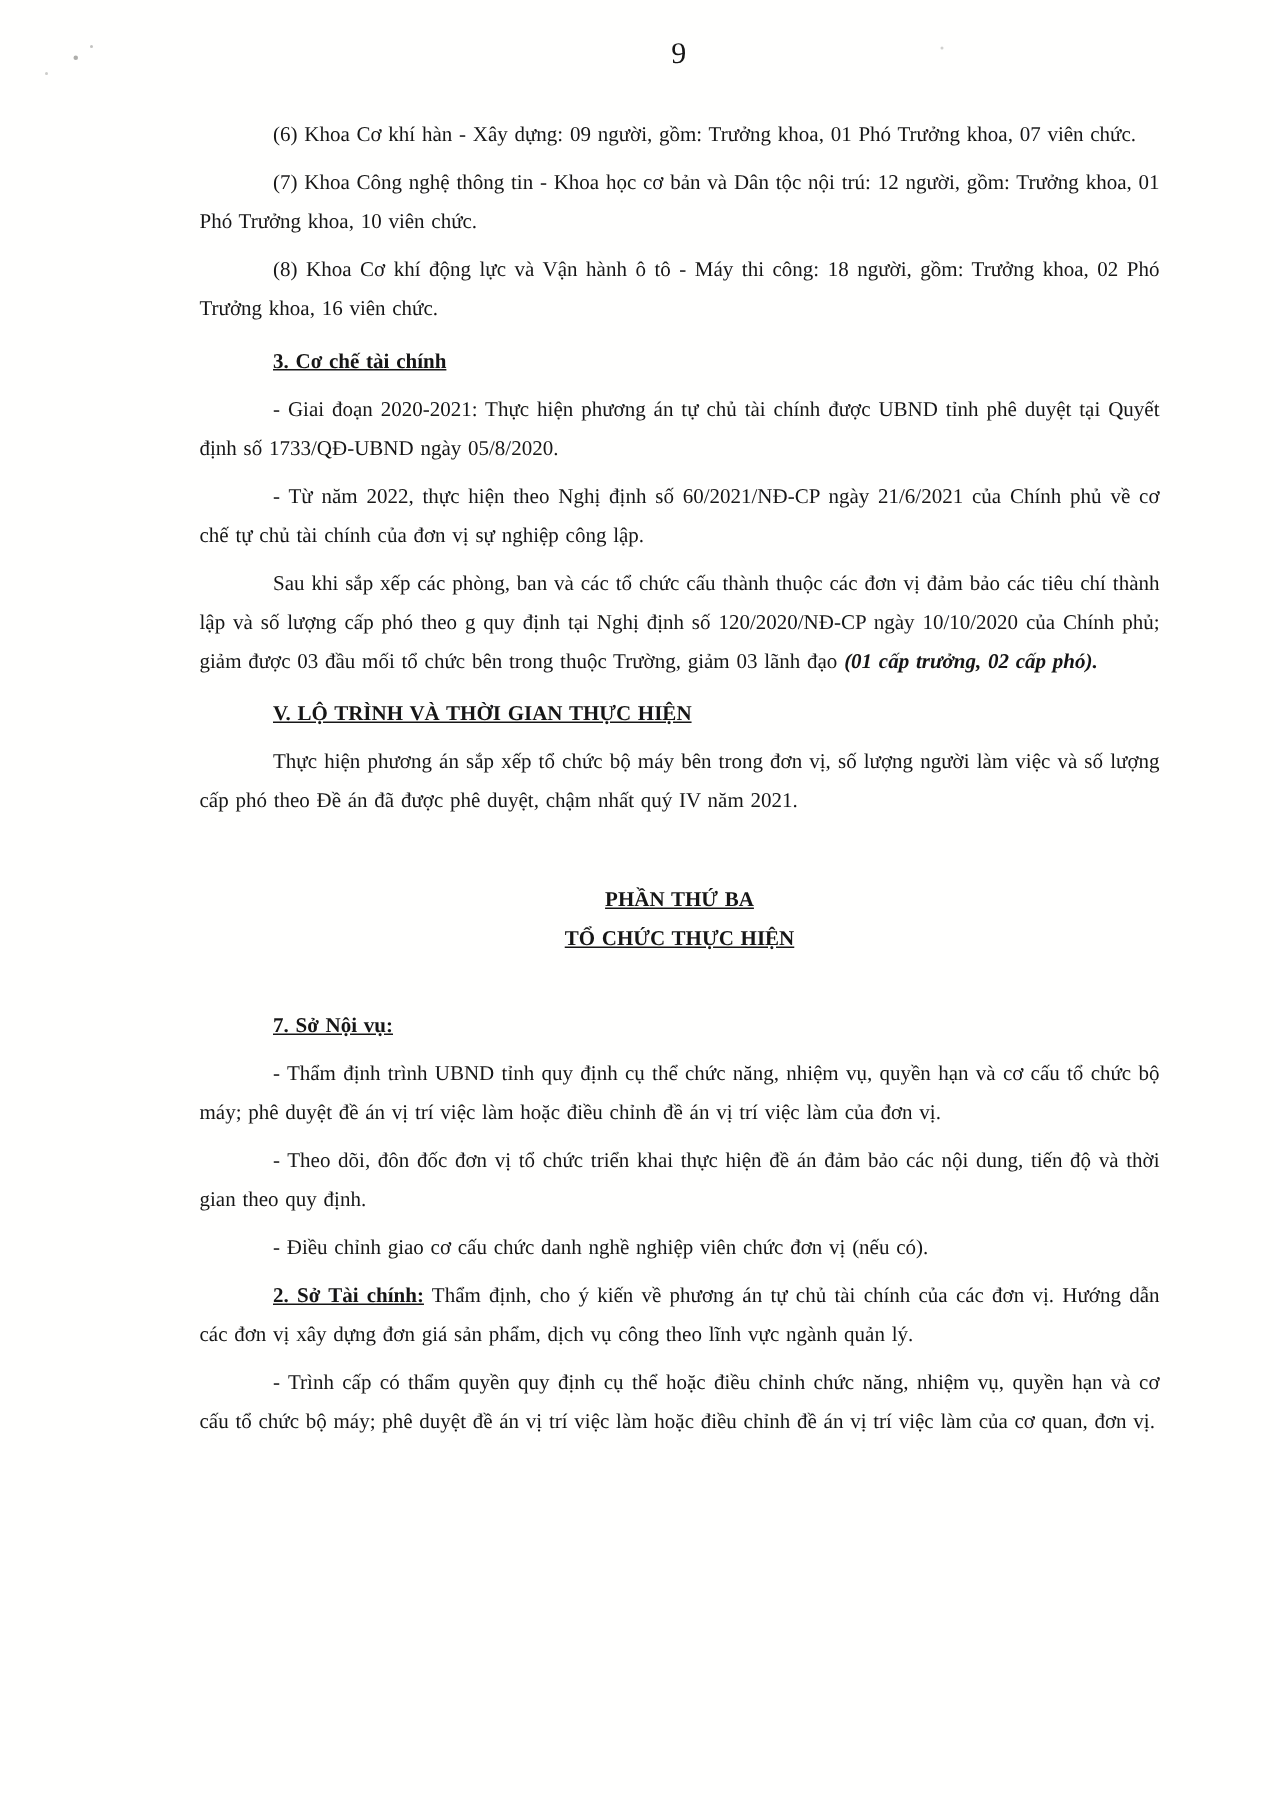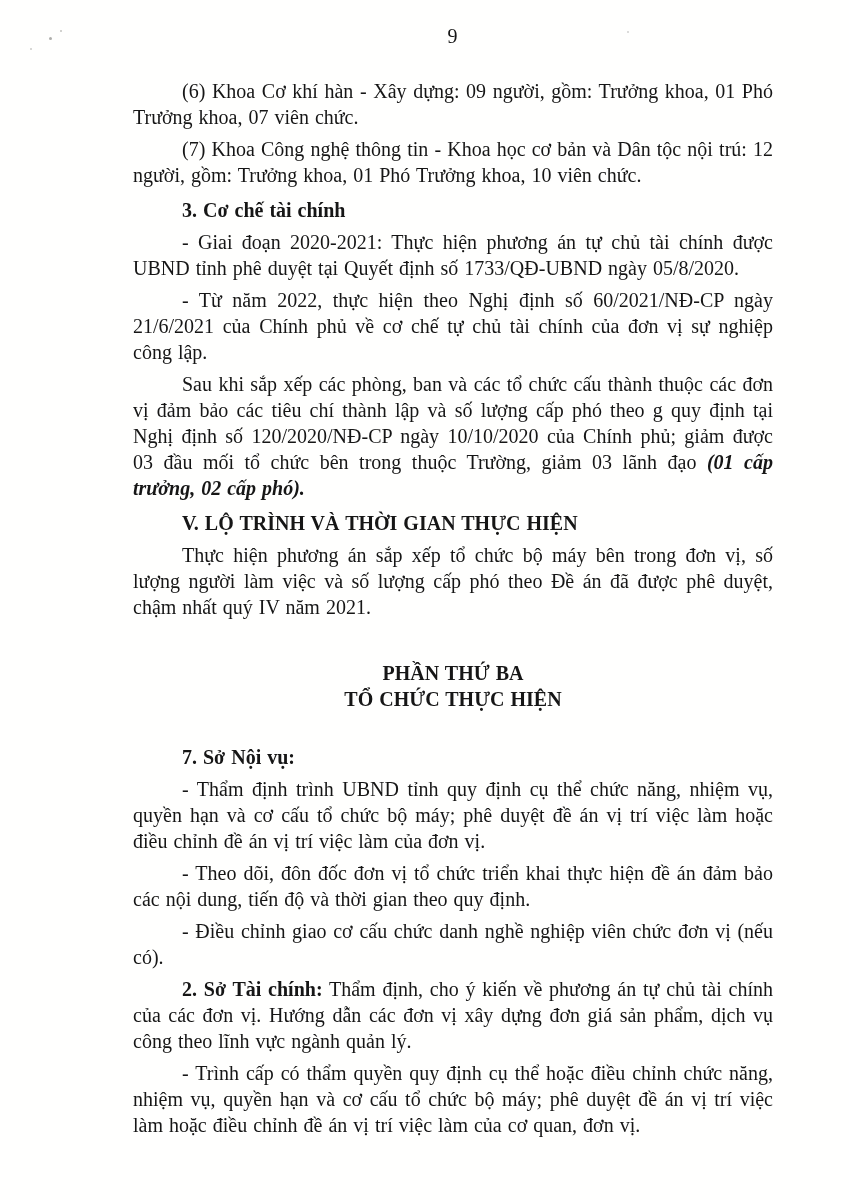--- a/index.html
+++ b/index.html
@@ -28,36 +28,36 @@
     line-height: 24px;
   }
   #doc-blocks {
     position: absolute;
     top: 72px;
     left: 133px;
     width: 640px;
   }
   .blk {
     margin: 0;
-    font-size: 20px;
+    font-size: 14px;
     line-height: 26px;
     text-align: justify;
     text-indent: 49px;
     word-spacing: 1px;
   }
   .blk.body { margin-top: 6px; }
   .blk.heading { margin-top: 9px; font-weight: bold; }
   .blk.part-title {
     margin-top: 40px;
     text-align: center;
     text-indent: 0;
     font-weight: bold;
   }
   .blk.part-title + .blk.part-title { margin-top: 0; margin-bottom: 32px; text-align: center; }
-  .b { font-weight: bold; }
+  .b { font-weight: bold; text-decoration: underline; }
   .i { font-style: italic; font-weight: bold; }
   .speck {
     position: absolute;
     background: #9a9a96;
     border-radius: 50%;
   }
 </style>
 </head>
 <body>
 
@@ -66,20 +66,21 @@
   <div class="speck" style="left:49px; top:37px; width:3px; height:3px; opacity:.8;"></div>
   <div class="speck" style="left:60px; top:30px; width:2px; height:2px; opacity:.6;"></div>
   <div class="speck" style="left:30px; top:48px; width:2px; height:2px; opacity:.5;"></div>
   <div class="speck" style="left:627px; top:31px; width:2px; height:2px; opacity:.45;"></div>
 
   <div id="page-number">9</div>
 
   <div id="doc-blocks">
       <p class="blk body"><span class="">(6) Khoa Cơ khí hàn - Xây dựng: 09 người, gồm: Trưởng khoa, 01 Phó Trưởng khoa, 07 viên chức.</span></p>
       <p class="blk body"><span class="">(7) Khoa Công nghệ thông tin - Khoa học cơ bản và Dân tộc nội trú: 12 người, gồm: Trưởng khoa, 01 Phó Trưởng khoa, 10 viên chức.</span></p>
+      <p class="blk body"><span class="">(8) Khoa Cơ khí động lực và Vận hành ô tô - Máy thi công: 18 người, gồm: Trưởng khoa, 02 Phó Trưởng khoa, 16 viên chức.</span></p>
       <p class="blk heading"><span class="b ">3. Cơ chế tài chính</span></p>
       <p class="blk body"><span class="">- Giai đoạn 2020-2021: Thực hiện phương án tự chủ tài chính được UBND tỉnh phê duyệt tại Quyết định số 1733/QĐ-UBND ngày 05/8/2020.</span></p>
       <p class="blk body"><span class="">- Từ năm 2022, thực hiện theo Nghị định số 60/2021/NĐ-CP ngày 21/6/2021 của Chính phủ về cơ chế tự chủ tài chính của đơn vị sự nghiệp công lập.</span></p>
       <p class="blk body"><span class="">Sau khi sắp xếp các phòng, ban và các tổ chức cấu thành thuộc các đơn vị đảm bảo các tiêu chí thành lập và số lượng cấp phó theo g quy định tại Nghị định số 120/2020/NĐ-CP ngày 10/10/2020 của Chính phủ; giảm được 03 đầu mối tổ chức bên trong thuộc Trường, giảm 03 lãnh đạo </span><span class="i">(01 cấp trưởng, 02 cấp phó).</span></p>
       <p class="blk heading"><span class="b ">V. LỘ TRÌNH VÀ THỜI GIAN THỰC HIỆN</span></p>
       <p class="blk body"><span class="">Thực hiện phương án sắp xếp tổ chức bộ máy bên trong đơn vị, số lượng người làm việc và số lượng cấp phó theo Đề án đã được phê duyệt, chậm nhất quý IV năm 2021.</span></p>
       <p class="blk part-title"><span class="b ">PHẦN THỨ BA</span></p>
       <p class="blk part-title"><span class="b ">TỔ CHỨC THỰC HIỆN</span></p>
       <p class="blk heading"><span class="b ">7. Sở Nội vụ:</span></p>
       <p class="blk body"><span class="">- Thẩm định trình UBND tỉnh quy định cụ thể chức năng, nhiệm vụ, quyền hạn và cơ cấu tổ chức bộ máy; phê duyệt đề án vị trí việc làm hoặc điều chỉnh đề án vị trí việc làm của đơn vị.</span></p>

